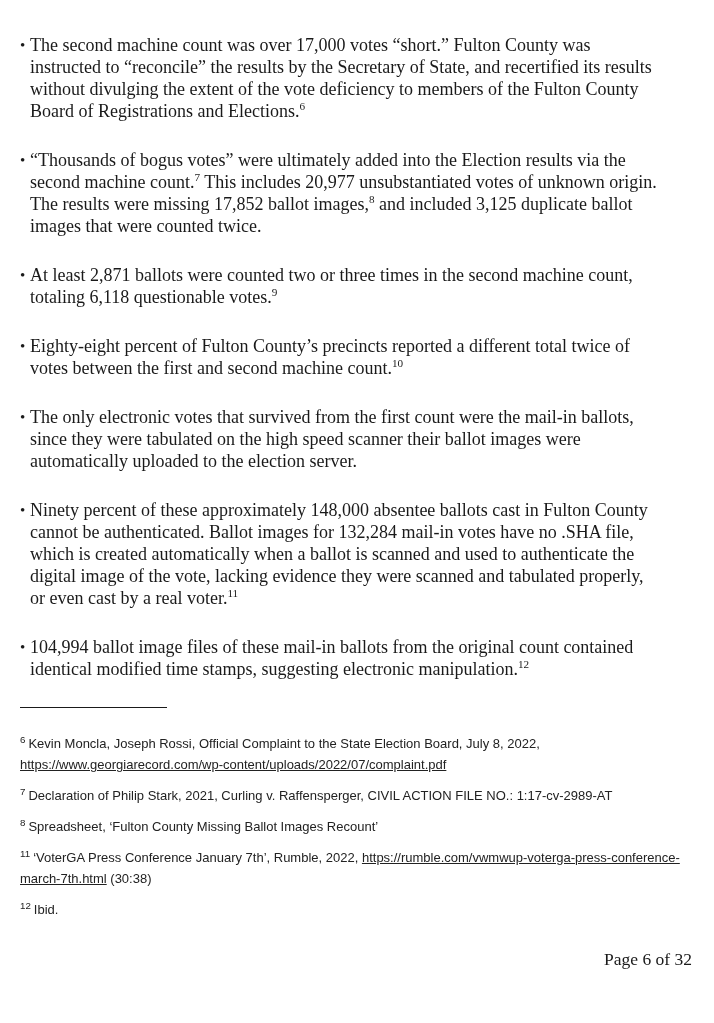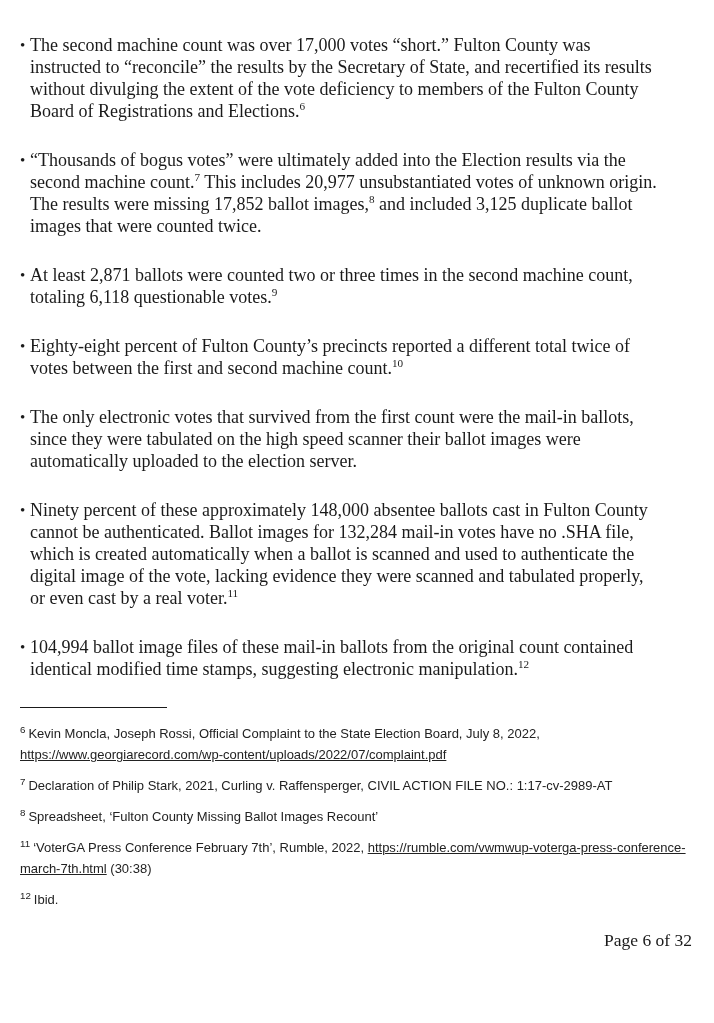--- a/index.html
+++ b/index.html
@@ -46,21 +46,21 @@
   }
   .fn-separator {
     width: 147px;
     height: 0;
     border: 0;
     border-top: 1.5px solid #1a1a1a;
     margin: 24px 0 0 0;
   }
   .footnotes {
     width: 690px;
-    margin-top: 15px;
+    margin-top: 25px;
     font-family: "Liberation Sans", sans-serif;
     font-size: 13px;
     line-height: 21px;
     color: #222222;
   }
   .footnote {
     margin: 0 0 10px 0;
   }
   sup.fn-marker {
     font-size: 0.75em;
@@ -69,21 +69,21 @@
     margin-right: 3px;
   }
   a.fn-link {
     color: #222222;
     text-decoration: underline;
     overflow-wrap: anywhere;
     cursor: pointer;
   }
   .page-footer {
     width: 672px;
-    margin-top: 19px;
+    margin-top: 28px;
     text-align: right;
     font-family: "Liberation Serif", serif;
     font-size: 17.5px;
     line-height: 22px;
     color: #1a1a1a;
   }
 </style>
 </head>
 <body>
 
@@ -133,21 +133,21 @@
   <div class="footnotes">
 
     <p class="footnote"><sup class="fn-marker">6</sup><span>Kevin Moncla, Joseph Rossi, Official Complaint to the State Election Board, July 8, 2022, </span><a class="fn-link">https://www.georgiarecord.com/wp-content/uploads/2022/07/complaint.pdf</a></p>
 
     <p class="footnote"><sup class="fn-marker">7</sup><span>Declaration of Philip Stark, 2021, Curling v. Raffensperger, CIVIL ACTION FILE NO.: 1:17-cv-2989-AT</span></p>
 
     <p class="footnote"><sup class="fn-marker">8</sup><span>Spreadsheet, ‘Fulton County Missing Ballot Images Recount’</span></p>
 
 
 
-    <p class="footnote"><sup class="fn-marker">11</sup><span>‘VoterGA Press Conference February 7th’, Rumble, 2022, </span><a class="fn-link">https://rumble.com/vwmwup-voterga-press-conference-march-7th.html</a><span> (30:38)</span></p>
+    <p class="footnote"><sup class="fn-marker">11</sup><span>‘VoterGA Press Conference January 7th’, Rumble, 2022, </span><a class="fn-link">https://rumble.com/vwmwup-voterga-press-conference-march-7th.html</a><span> (30:38)</span></p>
 
     <p class="footnote"><sup class="fn-marker">12</sup><span>Ibid.</span></p>
 
   </div>
 
   <div class="page-footer">Page 6 of 32</div>
 
 </div>
 
 </body></html>

